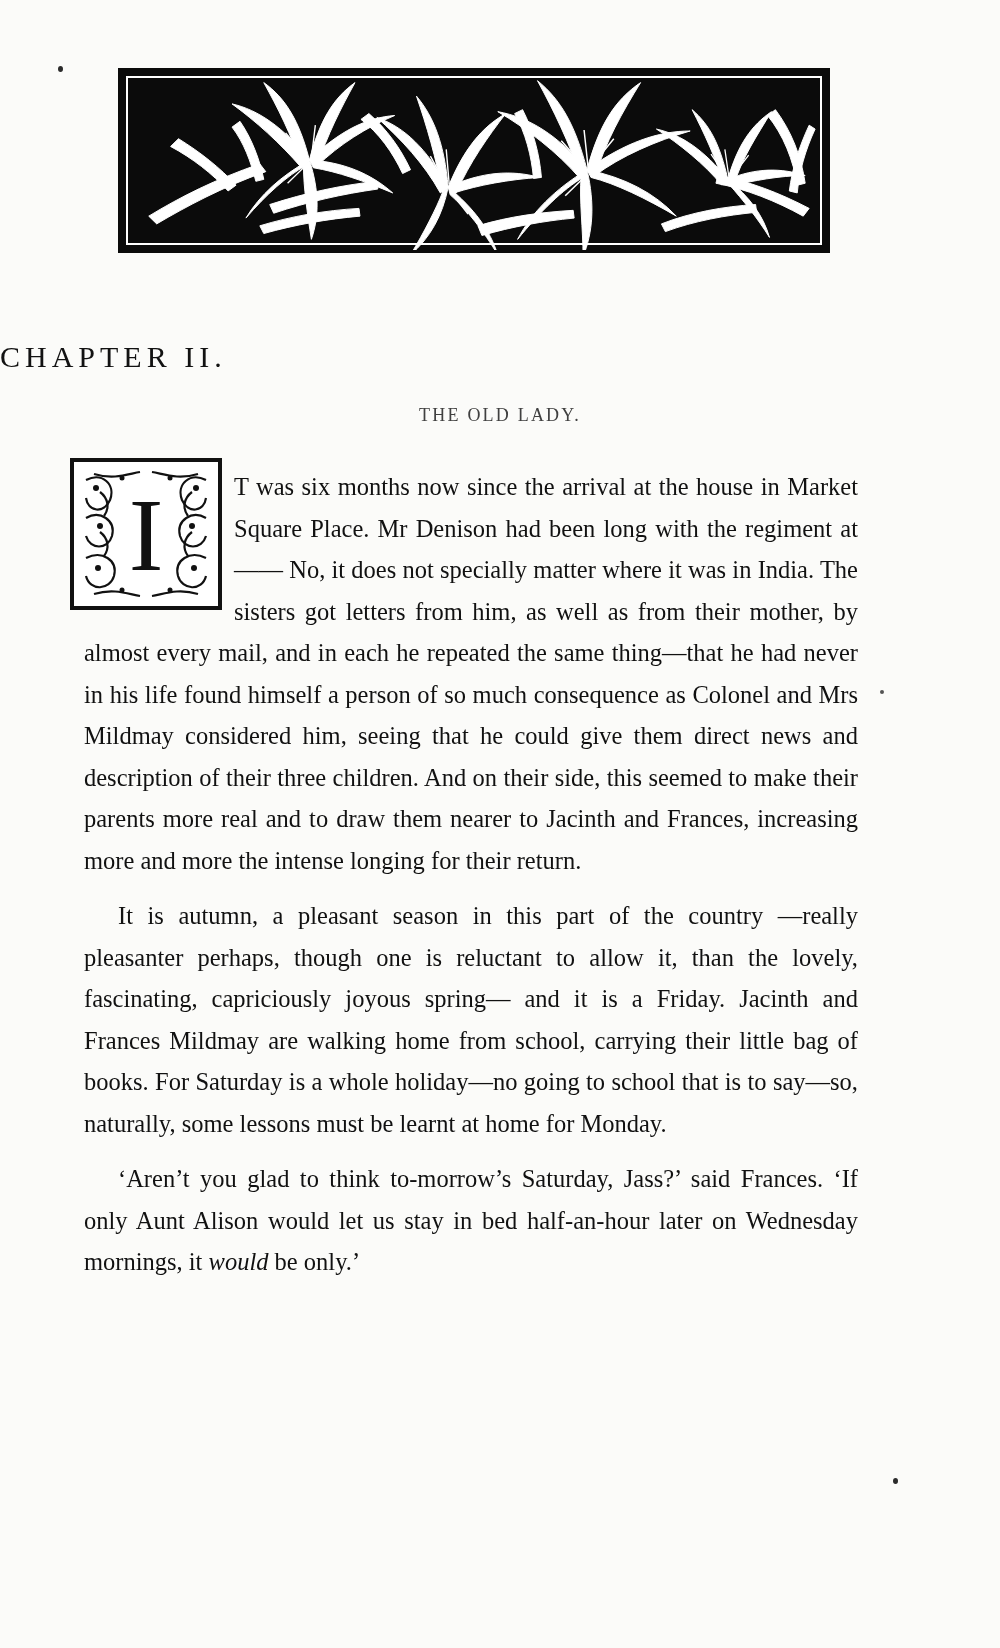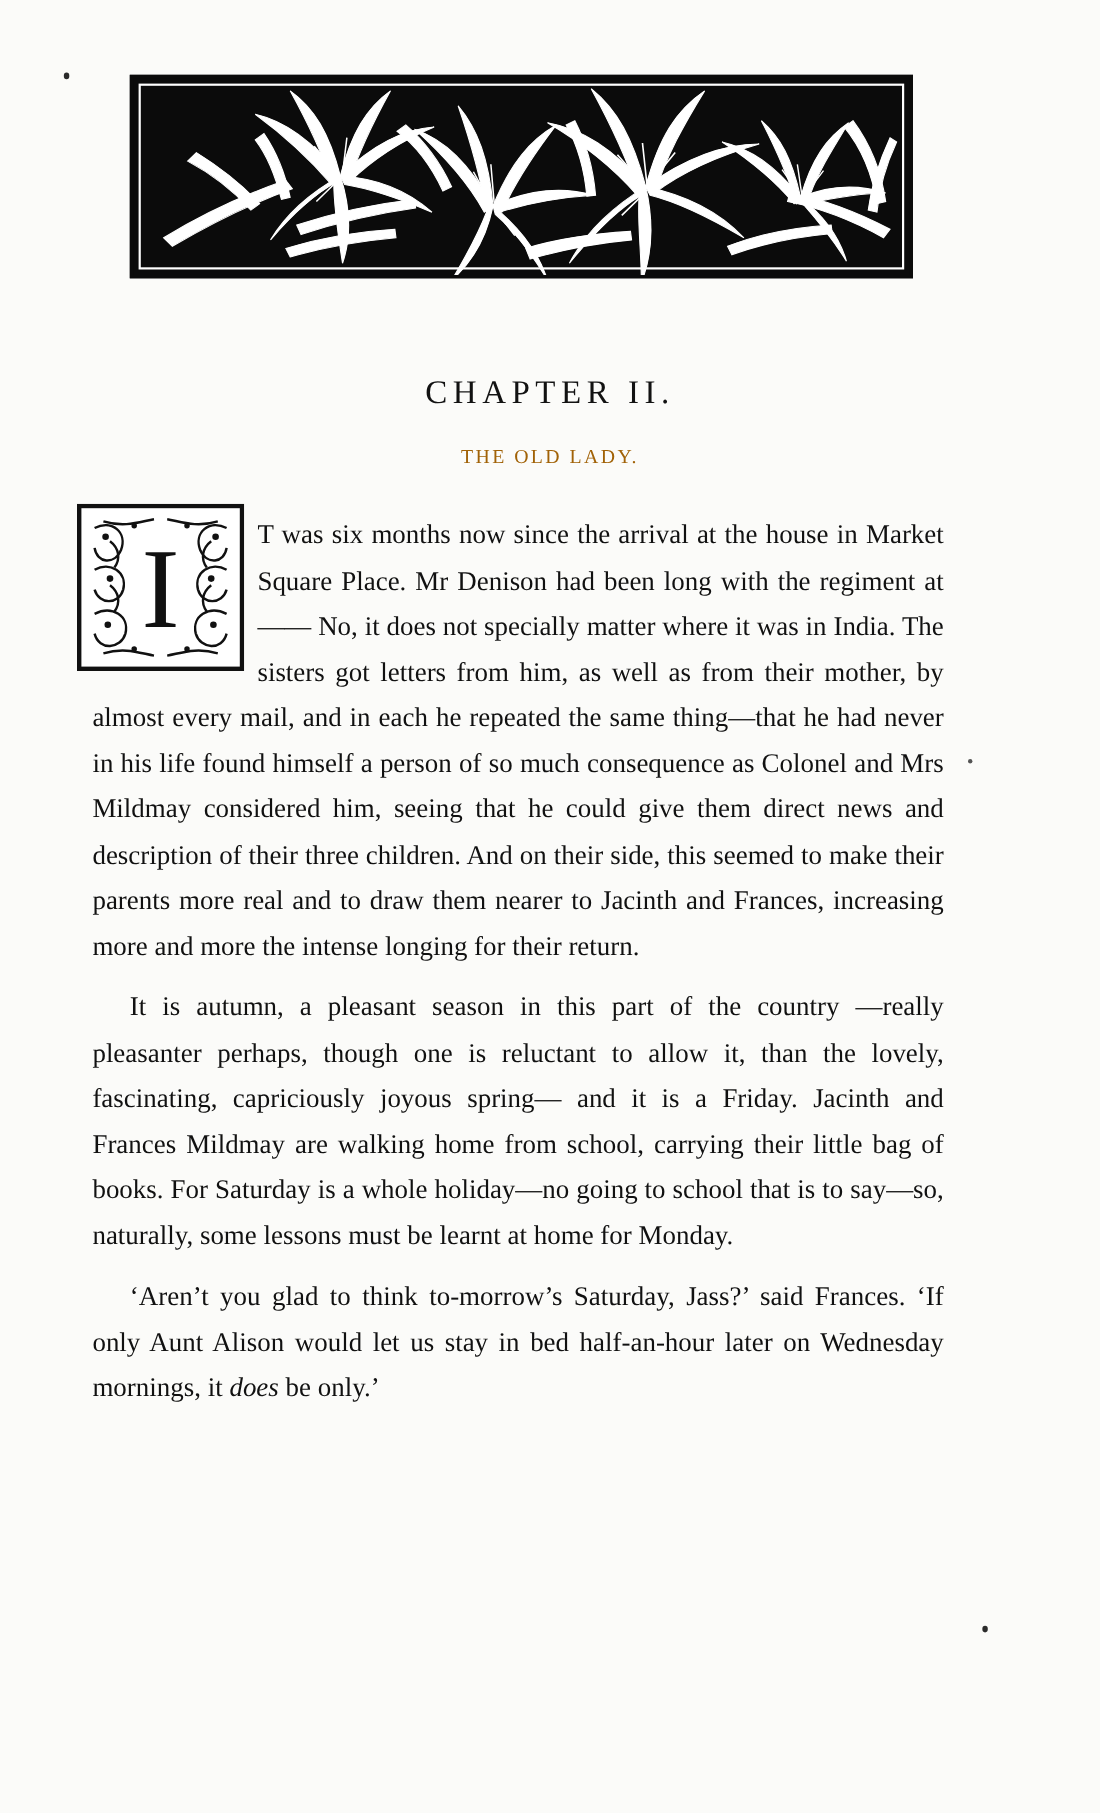--- a/index.html
+++ b/index.html
@@ -50,34 +50,34 @@
     border: 2px solid #ffffff;
     box-sizing: border-box;
   }
   .headpiece svg { position: absolute; inset: 0; width: 100%; height: 100%; display: block; }
 
   
   .chapter-title {
     position: absolute;
     left: 0; right: 0;
     top: 340px;
-    text-align: center;
+    text-align: left;
     font-size: 30px;
     letter-spacing: 5px;
     font-family: "Liberation Serif", serif;
     color: #121212;
   }
   .chapter-subtitle {
     position: absolute;
     left: 0; right: 0;
     top: 405px;
     text-align: center;
     font-size: 18px;
     letter-spacing: 2.2px;
-    color: #a16207;
+    color: #404040;
   }
 
   
   .body-text {
     position: absolute;
     left: 70px;
     top: 452px;
     width: 802px;
     font-size: 24.5px;
     line-height: 41.5px;
@@ -212,16 +212,16 @@
               <circle cx="100" cy="132" r="2.5"></circle>
           </g>
 
           <text x="76" y="112" text-anchor="middle" font-family="Liberation Serif, serif" font-size="104" fill="#111111">I</text>
         </g>
       </svg>
     </div>
 
     <p>T was six months now since the arrival at the house in Market Square Place. Mr Denison had been long with the regiment at—— No, it does not specially matter where it was in India. The sisters got letters from him, as well as from their mother, by almost every mail, and in each he repeated the same thing—that he had never in his life found himself a person of so much consequence as Colonel and Mrs Mildmay considered him, seeing that he could give them direct news and description of their three children. And on their side, this seemed to make their parents more real and to draw them nearer to Jacinth and Frances, increasing more and more the intense longing for their return.</p>
     <p class="indent">It is autumn, a pleasant season in this part of the country —really pleasanter perhaps, though one is reluctant to allow it, than the lovely, fascinating, capriciously joyous spring— and it is a Friday. Jacinth and Frances Mildmay are walking home from school, carrying their little bag of books. For Saturday is a whole holiday—no going to school that is to say—so, naturally, some lessons must be learnt at home for Monday.</p>
-    <p class="indent"><span>‘Aren’t you glad to think to-morrow’s Saturday, Jass?’ said Frances. ‘If only Aunt Alison would let us stay in bed half-an-hour later on Wednesday mornings, it </span><em>does</em><span> be only.’</span></p>
+    <p class="indent"><span>‘Aren’t you glad to think to-morrow’s Saturday, Jass?’ said Frances. ‘If only Aunt Alison would let us stay in bed half-an-hour later on Wednesday mornings, it </span><em>would</em><span> be only.’</span></p>
 
   </div>
 </div>
 
 </body></html>

